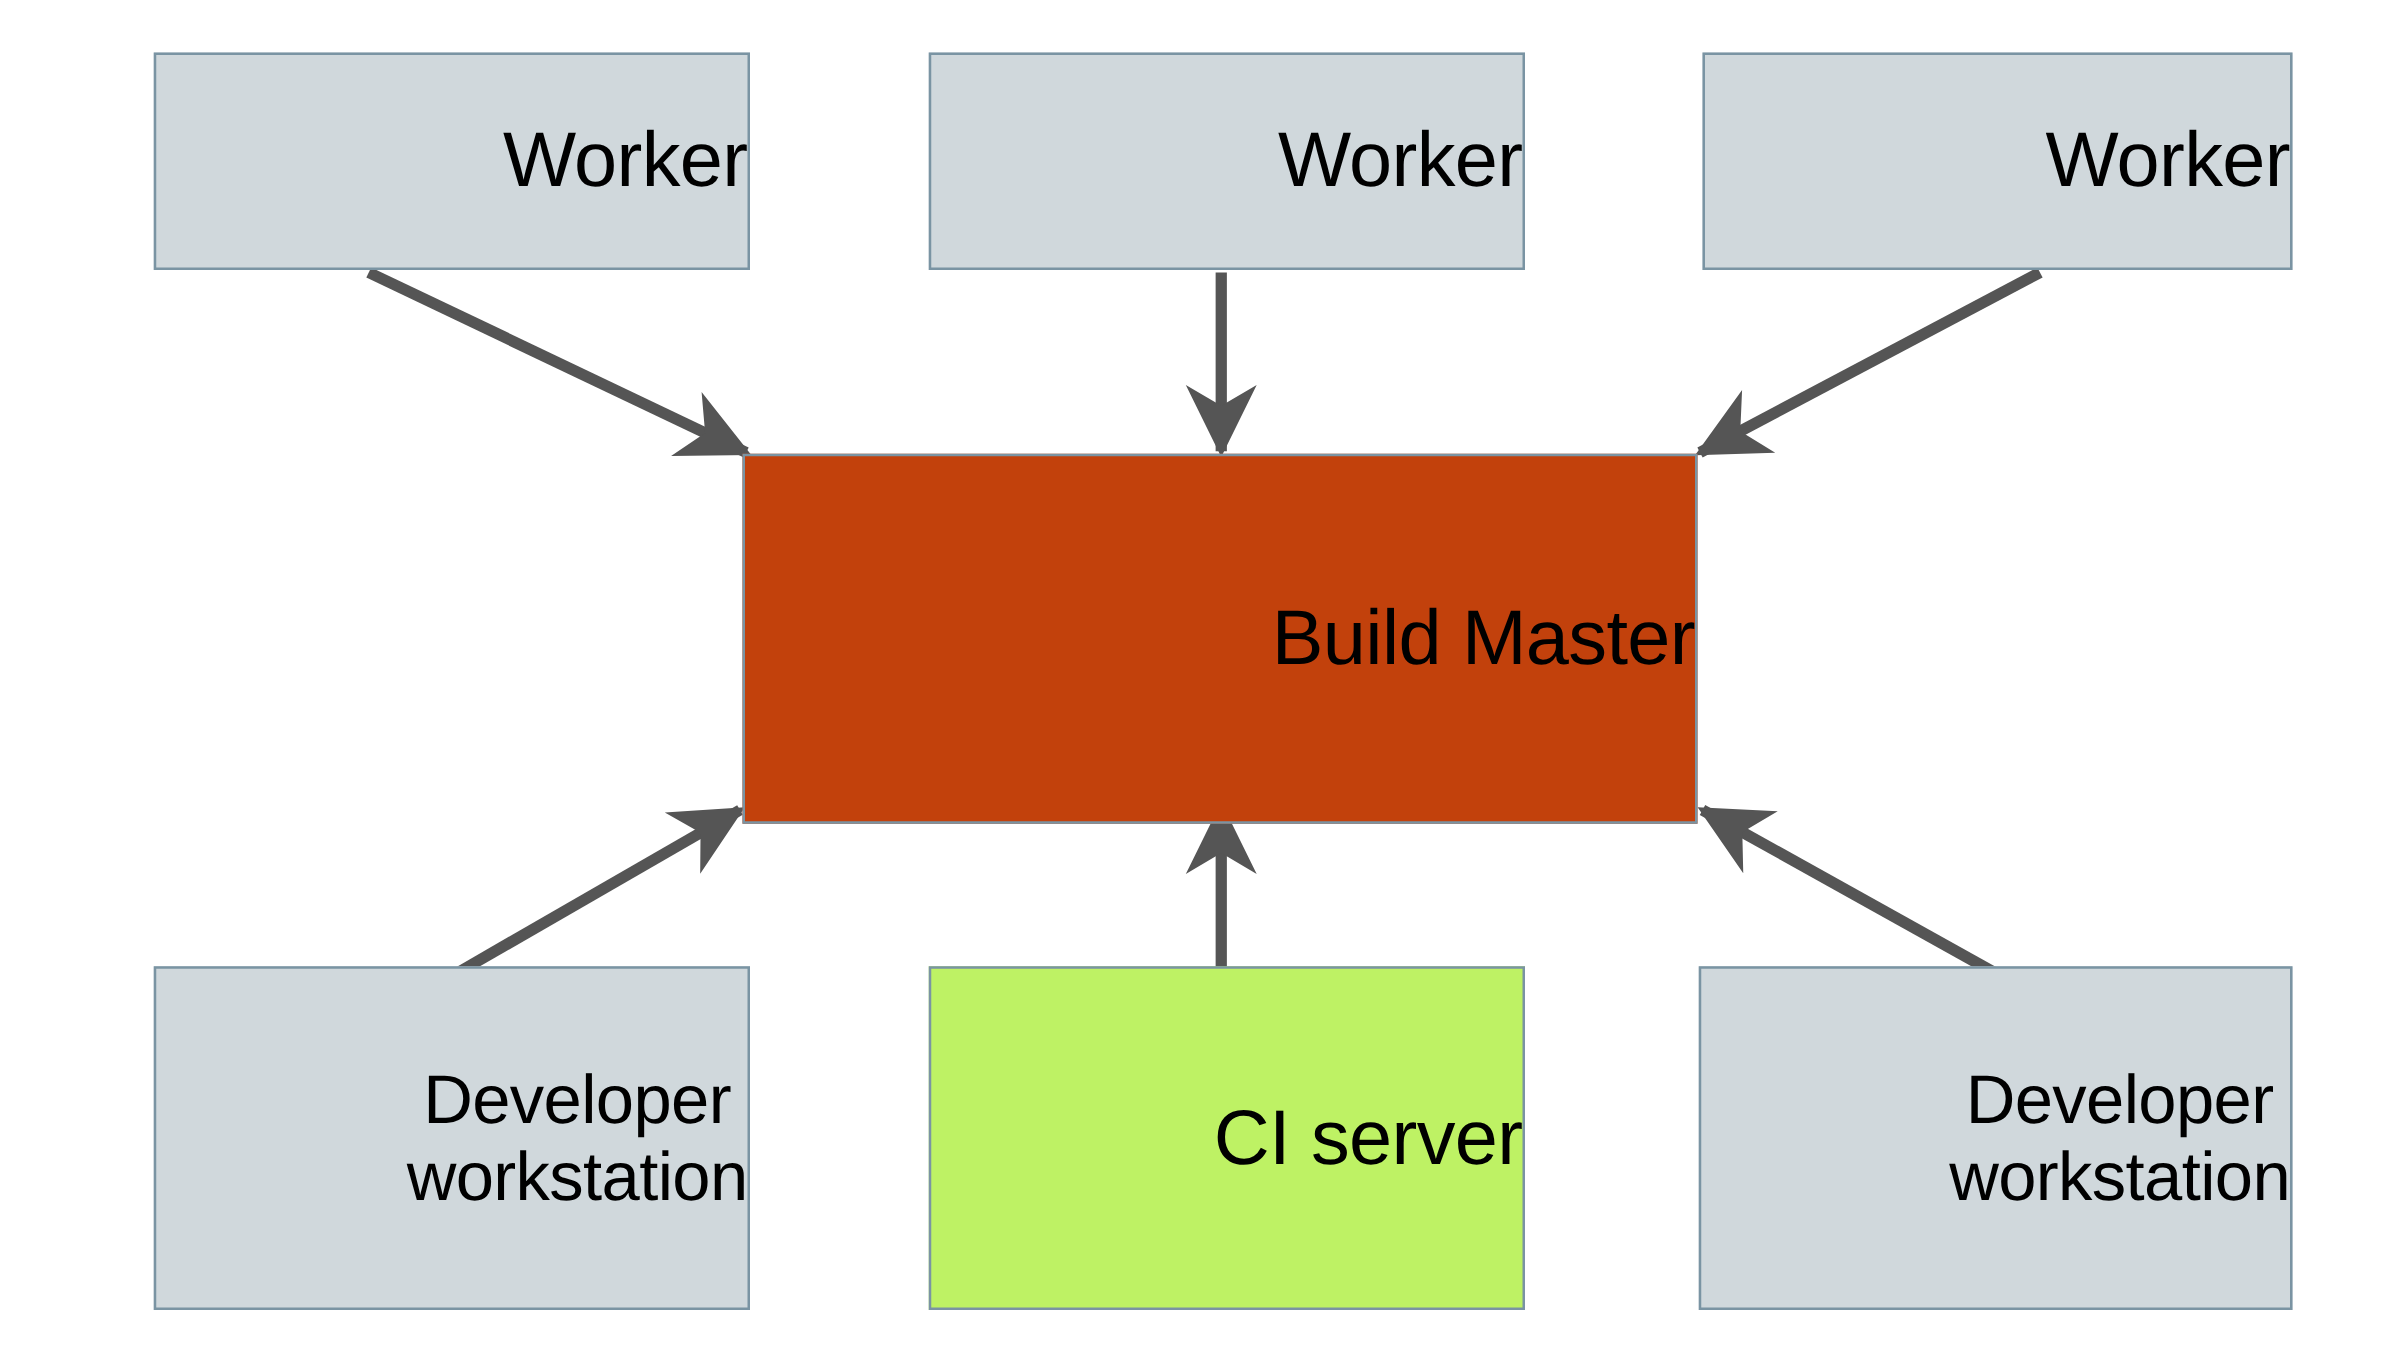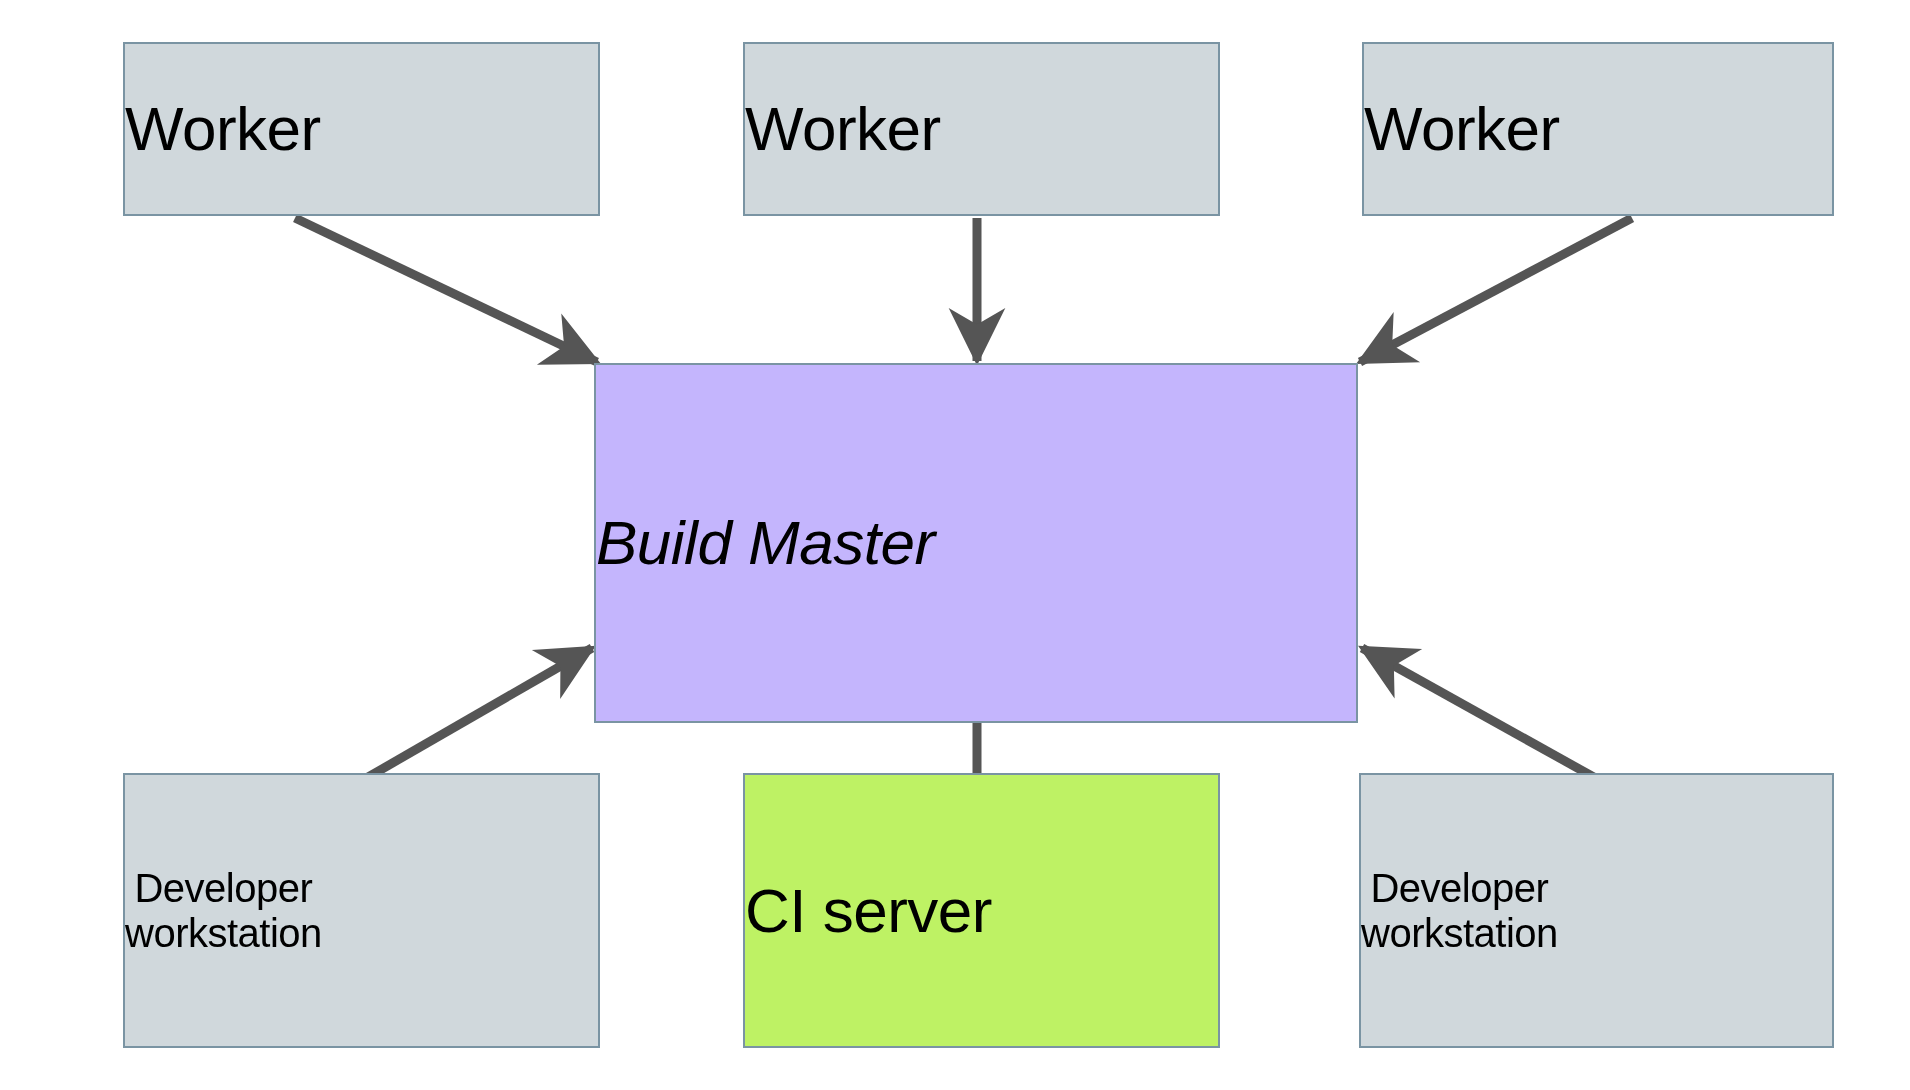--- a/index.html
+++ b/index.html
@@ -26,35 +26,35 @@
     height: 1090px;
     pointer-events: none;
   }
   .node {
     position: absolute;
     box-sizing: border-box;
     background: #d0d8dc;
     border: 2px solid #6d28d9;
     display: flex;
     align-items: center;
-    justify-content: flex-start;
+    justify-content: flex-end;
     text-align: center;
   }
   .node-label {
     font-family: "Liberation Sans", sans-serif;
     color: #000000;
     font-weight: 400;
     line-height: 1.12;
     white-space: pre-line;
     letter-spacing: -0.5px;
   }
   .node-worker .node-label { font-size: 62px; }
   .node-master .node-label { font-size: 62px; }
   .node-ci .node-label     { font-size: 62px; }
-  .node-dev .node-label    { font-size: 40px; }
+  .node-dev .node-label    { font-size: 55px; }
 </style>
 </head>
 <body>
 
 <div id="canvas">
 
   <svg id="edge-layer" viewBox="0 0 1910 1090">
     <defs>
       <marker id="barb" markerWidth="7" markerHeight="7" refX="6.1" refY="3.5" orient="auto" markerUnits="strokeWidth">
         <path d="M0.2,0.35 L6.6,3.5 L0.2,6.65 L2.05,3.5 Z" fill="#555555"></path>
@@ -73,21 +73,21 @@
   <div id="node-group">
       <div class="node node-worker" style="left: 123px; top: 42px; width: 477px; height: 174px; background: rgb(208, 216, 220); border-color: rgb(122, 148, 163);">
         <div class="node-label" style="color: rgb(0, 0, 0);">Worker</div>
       </div>
       <div class="node node-worker" style="left: 743px; top: 42px; width: 477px; height: 174px; background: rgb(208, 216, 220); border-color: rgb(122, 148, 163);">
         <div class="node-label" style="color: rgb(0, 0, 0);">Worker</div>
       </div>
       <div class="node node-worker" style="left: 1362px; top: 42px; width: 472px; height: 174px; background: rgb(208, 216, 220); border-color: rgb(122, 148, 163);">
         <div class="node-label" style="color: rgb(0, 0, 0);">Worker</div>
       </div>
-      <div class="node node-master" style="left: 594px; top: 363px; width: 764px; height: 360px; background: #c4b5fd; border-color: rgb(122, 148, 163); font-style: italic;">
+      <div class="node node-master" style="left: 594px; top: 363px; width: 764px; height: 296px; background: #c2410c; border-color: rgb(122, 148, 163);">
         <div class="node-label" style="color: rgb(0, 0, 0);">Build Master</div>
       </div>
       <div class="node node-dev" style="left: 123px; top: 773px; width: 477px; height: 275px; background: rgb(208, 216, 220); border-color: rgb(122, 148, 163);">
         <div class="node-label" style="color: rgb(0, 0, 0);">Developer
 workstation</div>
       </div>
       <div class="node node-ci" style="left: 743px; top: 773px; width: 477px; height: 275px; background: #bef264; border-color: rgb(122, 148, 163);">
         <div class="node-label" style="color: rgb(0, 0, 0);">CI server</div>
       </div>
       <div class="node node-dev" style="left: 1359px; top: 773px; width: 475px; height: 275px; background: rgb(208, 216, 220); border-color: rgb(122, 148, 163);">

